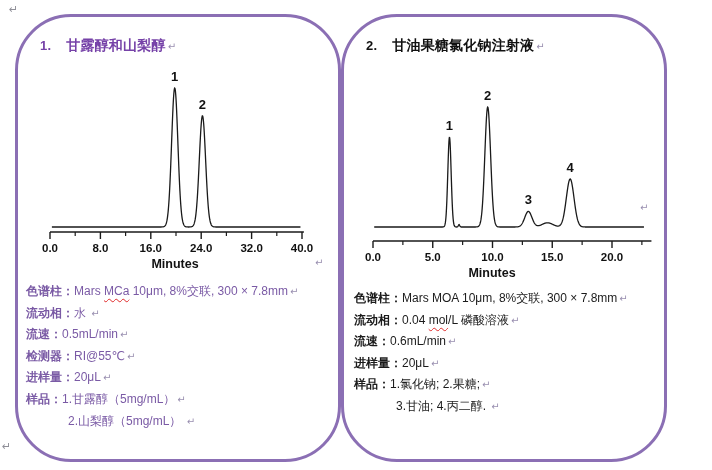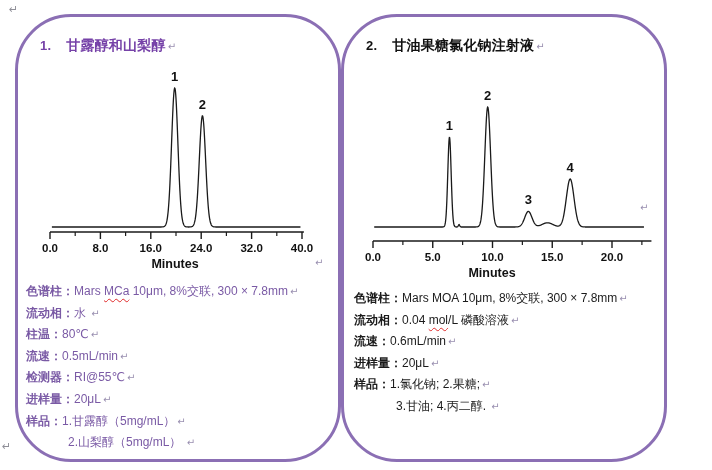--- a/index.html
+++ b/index.html
@@ -79,21 +79,20 @@
         <line x1="208.4" y1="172" x2="208.4" y2="176" stroke="#1a1a1a" stroke-width="1.2"></line>
         <line x1="258.79999999999995" y1="172" x2="258.79999999999995" y2="176" stroke="#1a1a1a" stroke-width="1.2"></line>
         <text x="157" y="208" text-anchor="middle" font-size="12.5" font-weight="bold" fill="#111">Minutes</text>
         <text x="156.74" y="21" text-anchor="middle" font-size="13" font-weight="bold" fill="#111">1</text>
         <text x="184.45999999999998" y="48.8" text-anchor="middle" font-size="13" font-weight="bold" fill="#111">2</text>
       </svg></div>
   <span class="chart-ret">↵</span>
   <div class="specs" id="specs0">
       <div class="spec-line"><span class="spec-label">色谱柱：</span><span>Mars <span class="wavy">MCa</span> 10μm, 8%交联, 300 × 7.8mm</span><span class="ret">↵</span></div>
       <div class="spec-line"><span class="spec-label">流动相：</span><span>水 </span><span class="ret">↵</span></div>
-      <div class="spec-line"><span class="spec-label">柱温：</span><span>80℃</span><span class="ret">↵</span></div>
       <div class="spec-line"><span class="spec-label">流速：</span><span>0.5mL/min</span><span class="ret">↵</span></div>
       <div class="spec-line"><span class="spec-label">检测器：</span><span>RI@55℃</span><span class="ret">↵</span></div>
       <div class="spec-line"><span class="spec-label">进样量：</span><span>20μL</span><span class="ret">↵</span></div>
       <div class="spec-line"><span class="spec-label">样品：</span><span>1.甘露醇（5mg/mL）</span><span class="ret">↵</span></div>
       <div class="spec-line indent"><span>2.山梨醇（5mg/mL） </span><span class="ret">↵</span></div>
     </div>
 </section>
 
 <section class="panel panel-right">
   <div class="panel-title">

